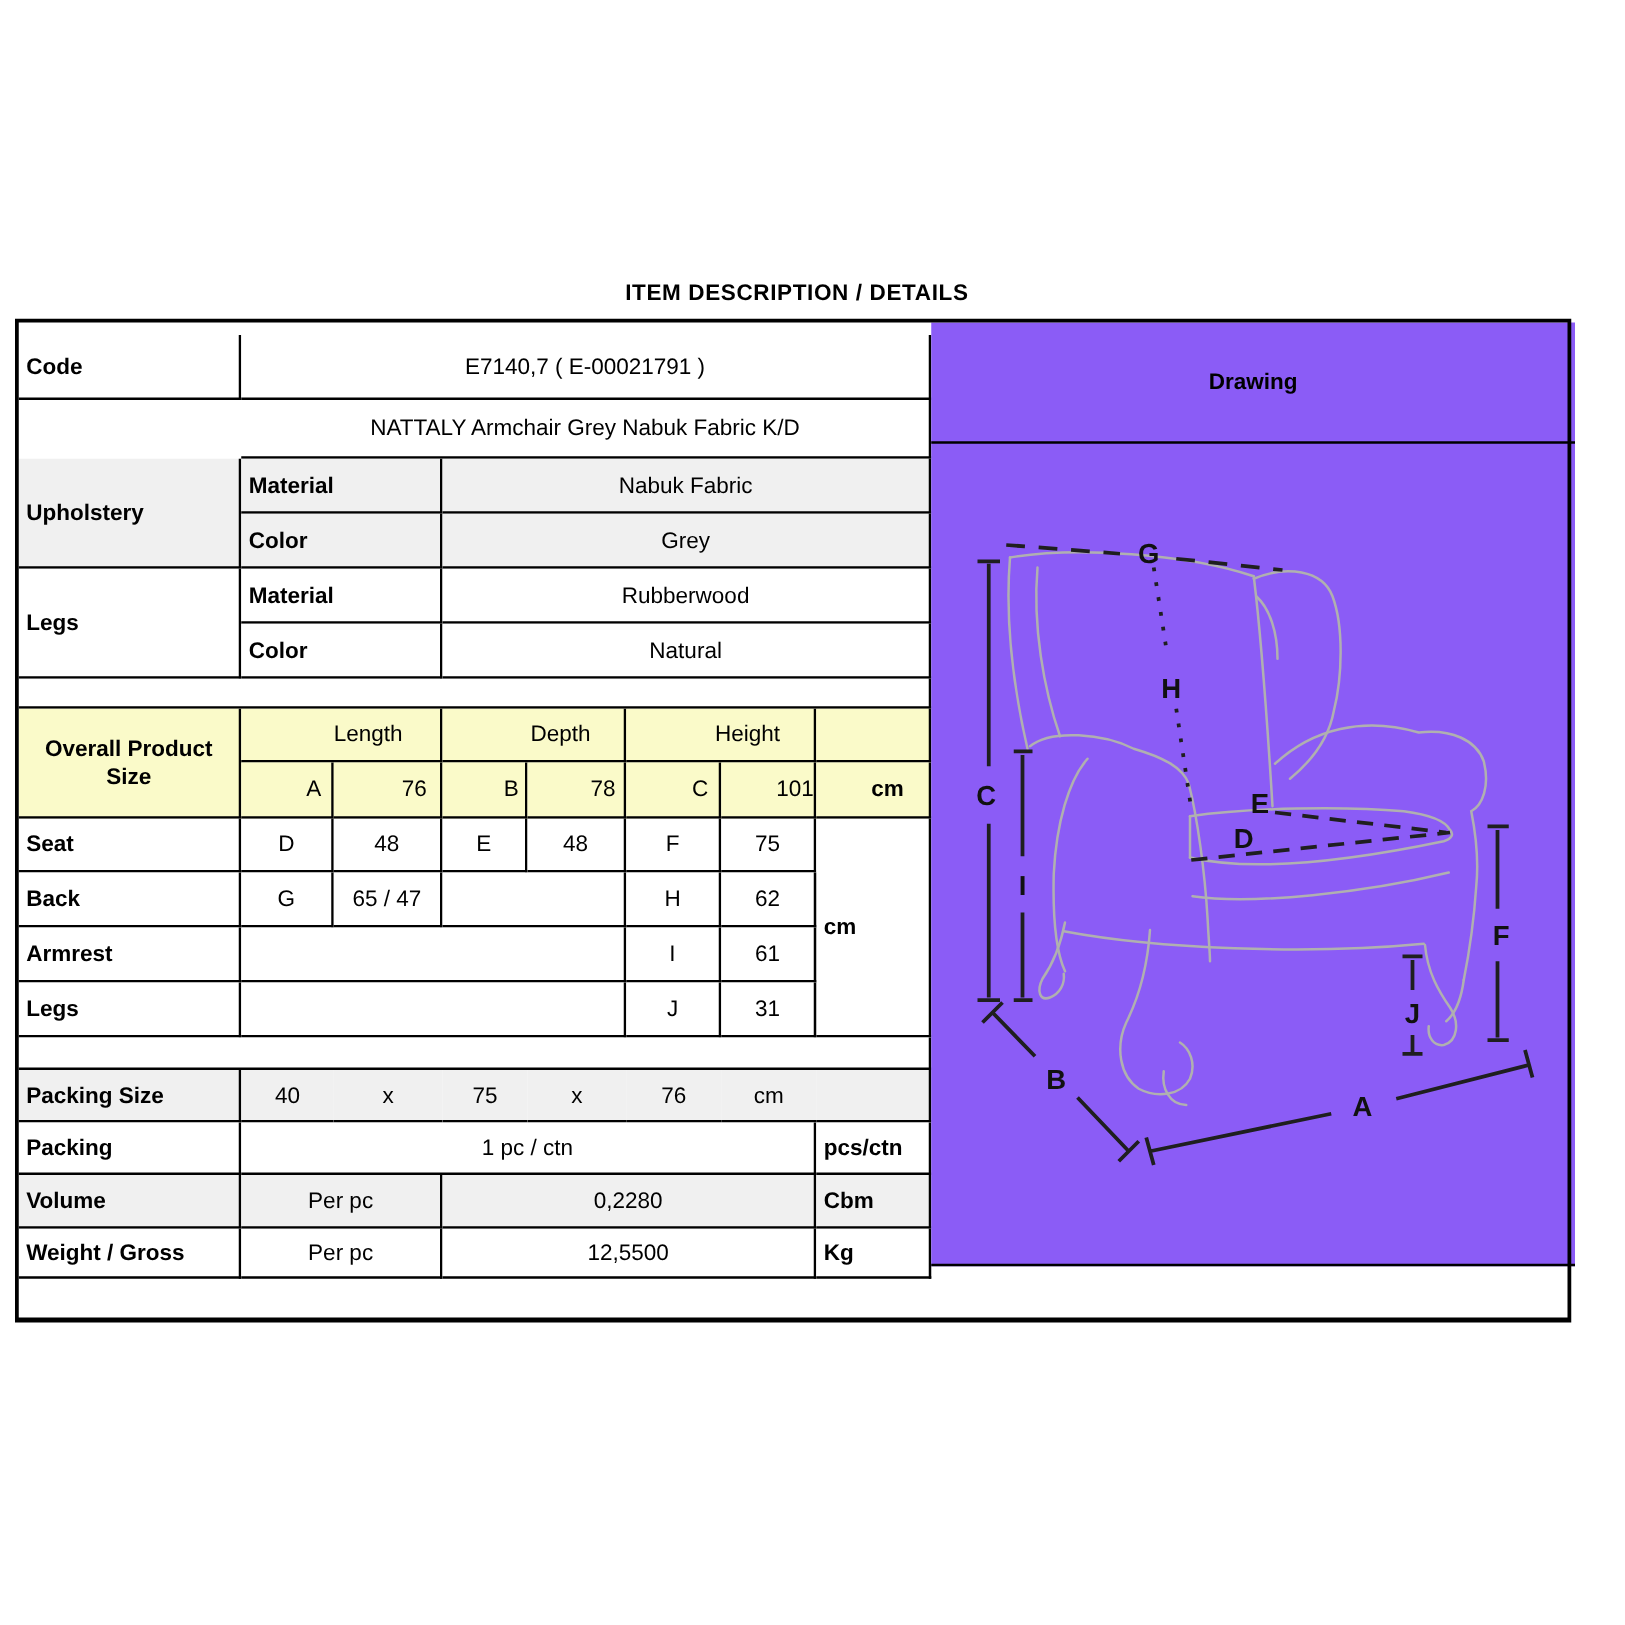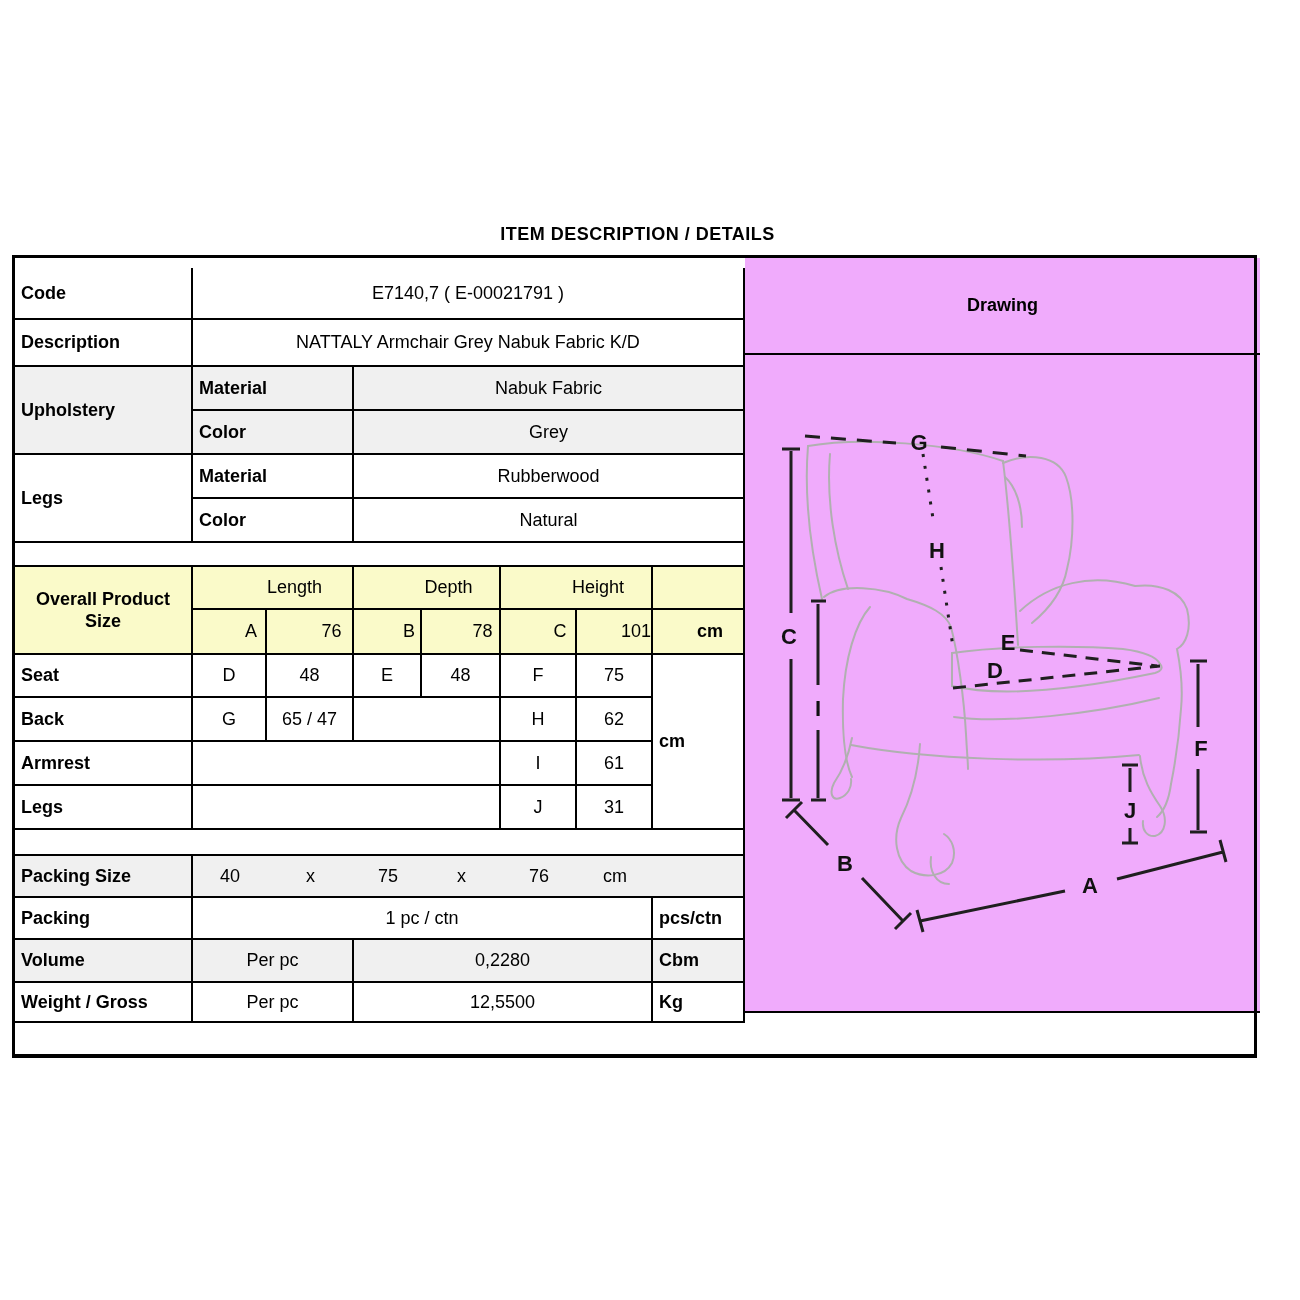--- a/index.html
+++ b/index.html
@@ -31,21 +31,21 @@
     font-size: 18px; background: #fff; overflow: hidden;
   }
   .lb { justify-content: flex-start; padding-left: 6px; font-weight: bold; }
   .bold { font-weight: normal; }
   .grey { background: #f0f0f0; }
   .yellow { background: #fafac9; padding-left: 44px; }
   .nbr { border-right: none; }
   .wrapcenter { text-align: center; padding: 0 8px; line-height: 1.25; font-weight: bold; }
   .drawing-col {
     position: absolute; left: 745px; top: 258px; width: 515px; height: 755px;
-    border-bottom: 2px solid #000; background: #f0abfc;
+    border-bottom: 2px solid #000; background: #8b5cf6;
   }
   .drawing-header {
     height: 97px; border-bottom: 2px solid #000;
     display: flex; align-items: center; justify-content: center;
     font-size: 18px; font-weight: bold;
   }
   .drawing-body { width: 512px; height: 656px; display: block; }
   .date-row {
     position: absolute; left: 15px; top: 1013px; width: 1245px; height: 45px;
     display: flex; align-items: center; background: #fff;
@@ -59,21 +59,20 @@
 <div class="page">
 
   <div class="doc-title">ITEM DESCRIPTION / DETAILS</div>
   <div class="outer-frame"></div>
 
   <div class="spec-grid">
 
     <div class="c lb" style="grid-area:1/1/2/2">Code</div>
     <div class="c bold" style="grid-area:1/2/2/9">E7140,7 ( E-00021791 )</div>
 
-    <div class="c lb" style="grid-area:2/1/3/2">Description</div>
     <div class="c" style="grid-area:2/2/3/9">NATTALY Armchair Grey Nabuk Fabric K/D</div>
 
     <div class="c lb grey" style="grid-area:3/1/5/2">Upholstery</div>
     <div class="c lb grey" style="grid-area:3/2/4/4">Material</div>
     <div class="c grey" style="grid-area:3/4/4/9">Nabuk Fabric</div>
     <div class="c lb grey" style="grid-area:4/2/5/4">Color</div>
     <div class="c grey" style="grid-area:4/4/5/9">Grey</div>
 
     <div class="c lb" style="grid-area:5/1/7/2">Legs</div>
     <div class="c lb" style="grid-area:5/2/6/4">Material</div>

